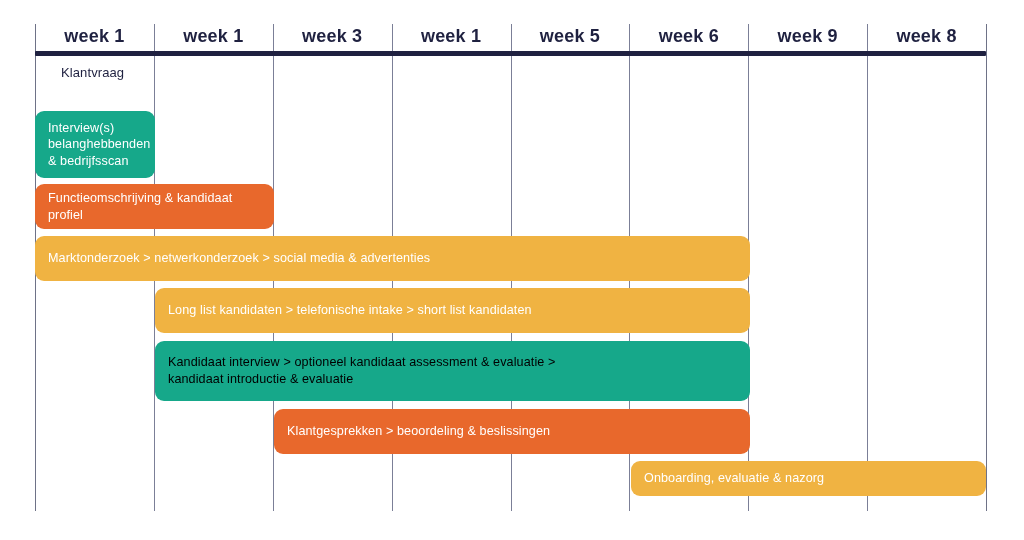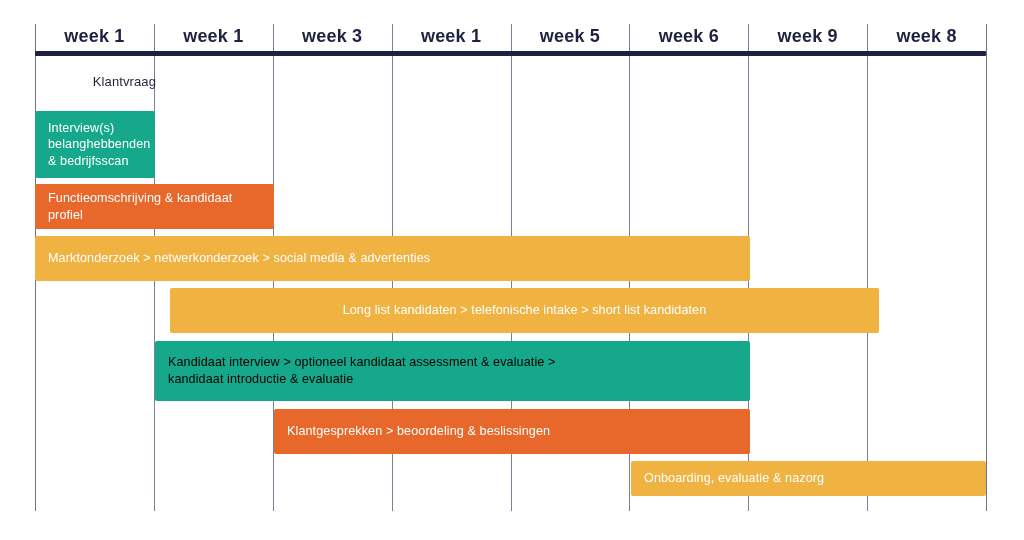--- a/index.html
+++ b/index.html
@@ -65,21 +65,21 @@
   
   #bars-layer {
     position: absolute;
     left: 0;
     top: 0;
     width: 1024px;
     height: 540px;
   }
   .task-bar {
     position: absolute;
-    border-radius: 2px;
+    border-radius: 9px;
     box-sizing: border-box;
     display: flex;
     align-items: center;
     color: #ffffff;
     font-size: 12.6px;
     line-height: 1.32;
     padding: 0 13px;
     letter-spacing: 0.1px;
   }
   .task-bar .bar-label {
@@ -118,35 +118,35 @@
       <div class="week-cell">week 1</div>
       <div class="week-cell">week 5</div>
       <div class="week-cell">week 6</div>
       <div class="week-cell">week 9</div>
       <div class="week-cell">week 8</div>
     </div>
 
   <div id="header-rule"></div>
 
   <div id="bars-layer">
-      <div class="plain-label" style="position: absolute; left: 61px; top: 68px; width: 95px; height: 26px; display: flex; align-items: center; justify-content: flex-end; color: rgb(31, 33, 64);">
+      <div class="plain-label" style="position: absolute; left: 61px; top: 59px; width: 95px; height: 26px; display: flex; align-items: center; justify-content: flex-start; color: rgb(31, 33, 64);">
         <span class="bar-label">Klantvraag</span>
       </div>
       <div class="task-bar" style="position: absolute; left: 35px; top: 111px; width: 120px; height: 67px; background: rgb(22, 168, 138); color: rgb(255, 255, 255);">
         <span class="bar-label">Interview(s)
 belanghebbenden
 &amp; bedrijfsscan</span>
       </div>
       <div class="task-bar" style="position: absolute; left: 35px; top: 184px; width: 239px; height: 45px; background: rgb(232, 104, 44); color: rgb(255, 255, 255);">
         <span class="bar-label">Functieomschrijving &amp; kandidaat profiel</span>
       </div>
       <div class="task-bar" style="position: absolute; left: 35px; top: 236px; width: 715px; height: 45px; background: rgb(240, 179, 66); color: rgb(255, 255, 255);">
         <span class="bar-label">Marktonderzoek &gt; netwerkonderzoek &gt; social media &amp; advertenties</span>
       </div>
-      <div class="task-bar" style="position: absolute; left: 170px; top: 288px; width: 709px; height: 45px; background: rgb(240, 179, 66); color: rgb(255, 255, 255); justify-content: center;">
+      <div class="task-bar" style="position: absolute; left: 155px; top: 288px; width: 595px; height: 45px; background: rgb(240, 179, 66); color: rgb(255, 255, 255);">
         <span class="bar-label">Long list kandidaten &gt; telefonische intake &gt; short list kandidaten</span>
       </div>
       <div class="task-bar" style="position: absolute; left: 155px; top: 341px; width: 595px; height: 60px; background: rgb(22, 168, 138); color: #000000;">
         <span class="bar-label">Kandidaat interview &gt; optioneel kandidaat assessment &amp; evaluatie &gt;
 kandidaat introductie &amp; evaluatie</span>
       </div>
       <div class="task-bar" style="position: absolute; left: 274px; top: 409px; width: 476px; height: 45px; background: rgb(232, 104, 44); color: rgb(255, 255, 255);">
         <span class="bar-label">Klantgesprekken &gt; beoordeling &amp; beslissingen</span>
       </div>
       <div class="task-bar" style="position: absolute; left: 631px; top: 461px; width: 355px; height: 35px; background: rgb(240, 179, 66); color: rgb(255, 255, 255);">

